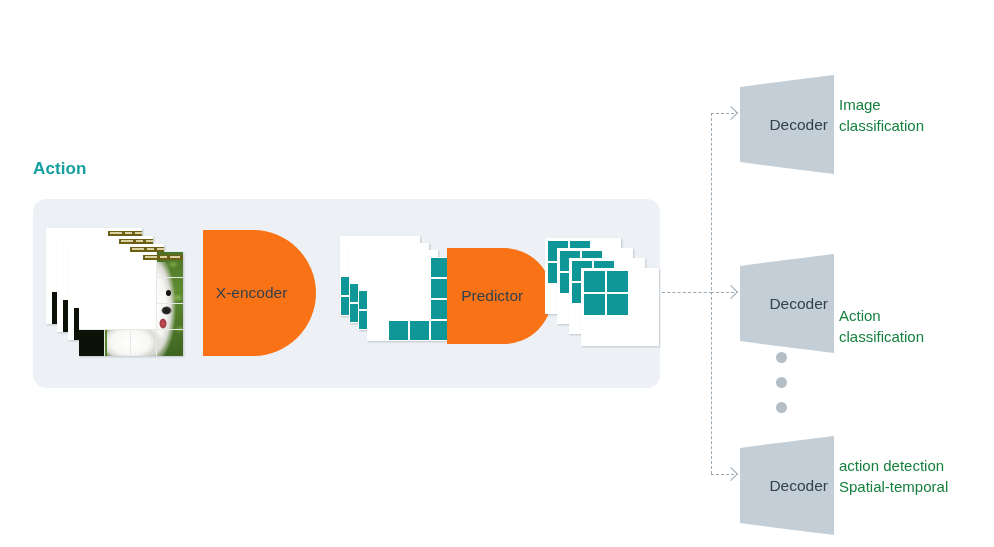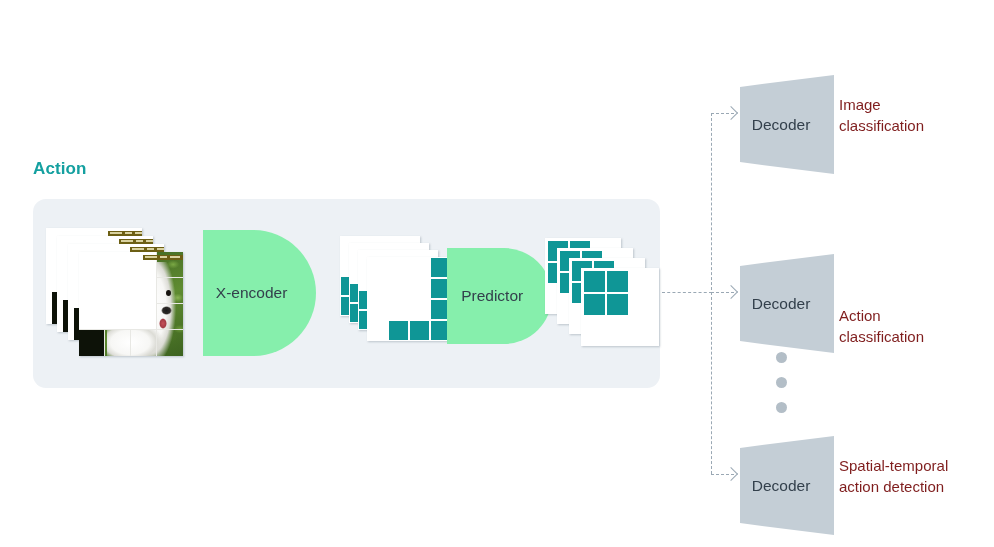--- a/index.html
+++ b/index.html
@@ -120,21 +120,21 @@
     position: absolute;
     top: 1px;
     height: 2px;
     background: #d9d2a0;
     display: block;
   }
 
   
   .dblock {
     position: absolute;
-    background: #86efac;
+    background: #f97316;
     border-radius: 0 9999px 9999px 0;
     display: flex;
     align-items: center;
     justify-content: flex-start;
   }
   .dblock span {
     display: block;
     width: 100%;
     text-align: center;
     padding-right: 14%;
@@ -151,34 +151,34 @@
     border: 1.4px solid #ffffff;
   }
 
   
   .decoder {
     position: absolute;
     background: #c4ced6;
     clip-path: polygon(0% 12%, 100% 0%, 100% 100%, 0% 88%);
     display: flex;
     align-items: center;
-    justify-content: center;
+    justify-content: flex-end;
   }
   .decoder span {
     font-size: 15.5px;
     color: #33404c;
     white-space: nowrap;
     transform: translateX(-6px);
   }
 
   .task-label {
     position: absolute;
     font-size: 15px;
     line-height: 1.42;
-    color: #7f1d1d;
+    color: #15803d;
   }
 
   
   .dash-h {
     position: absolute;
     height: 0;
     border-top: 1.6px dashed #9aa8b4;
   }
   .dash-v {
     position: absolute;
@@ -369,17 +369,17 @@
   </div>
 
   <div class="dot" style="left:776px; top:352px;"></div>
   <div class="dot" style="left:776px; top:377px;"></div>
   <div class="dot" style="left:776px; top:402px;"></div>
 
   <div class="decoder" style="left:740px; top:436px; width:94px; height:99px;">
     <span>Decoder</span>
   </div>
   <div class="task-label" style="left:839px; top:455px; width:155px;">
+    <div>action detection</div>
     <div>Spatial-temporal</div>
-    <div>action detection</div>
   </div>
 
 </div>
 
 </body></html>

